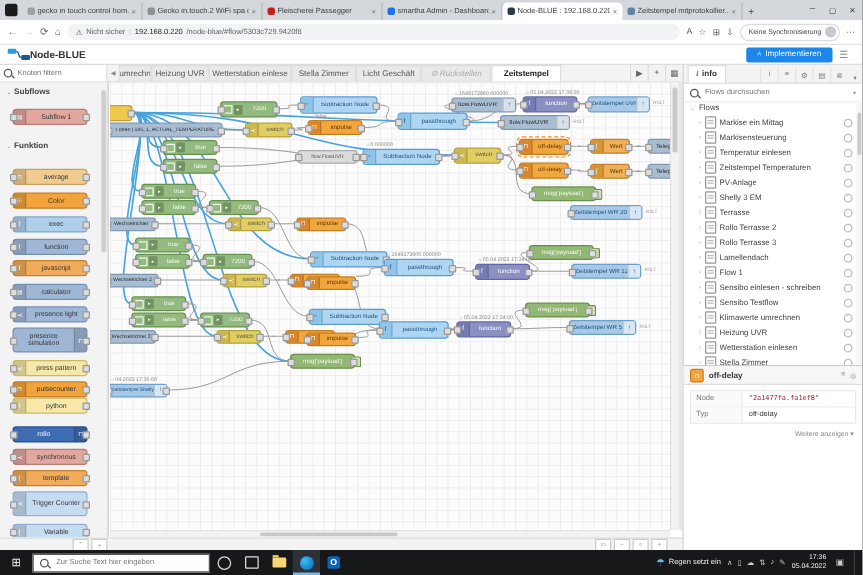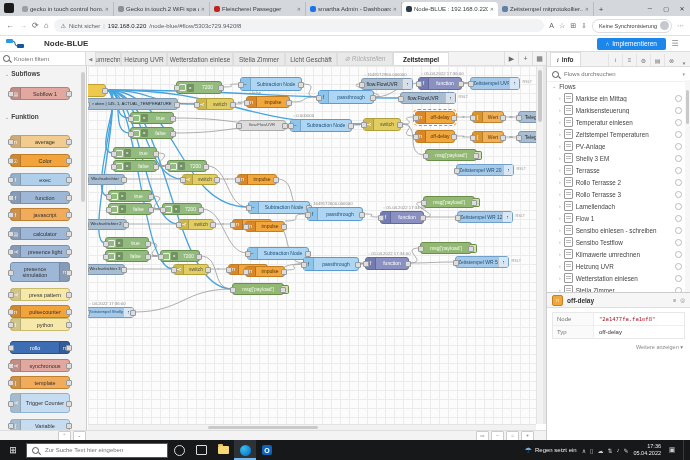--- a/index.html
+++ b/index.html
@@ -25,21 +25,21 @@
   .url-host{color:#202124;}
   .url-path{color:#5f6368;}
   .warn{color:#5f6368;font-size:6px;}
   .tb-ic{font-size:7px;color:#5f6368;}
   .syncpill{height:12px;border:1px solid #dadce0;border-radius:7px;display:flex;align-items:center;gap:3px;
             padding:0 2px 0 6px;font-size:5.5px;color:#3c4043;white-space:nowrap;}
   .avatar{width:9px;height:9px;border-radius:50%;background:#c5c9cf;}
   
   .appheader{position:absolute;top:36px;left:0;right:0;height:16px;background:#fff;border-bottom:1px solid #ddd;
              display:flex;align-items:center;padding:0 6px;box-sizing:border-box;}
-  .apptitle{font-size:8px;font-weight:bold;color:#333;margin-left:20px;}
+  .apptitle{font-size:8px;font-weight:bold;color:#333;margin-left:0;}
   .deploybtn{margin-left:auto;height:12px;background:#1c86ea;color:#fff;font-size:6.5px;display:flex;
              align-items:center;gap:3px;padding:0 9px;border-radius:2px;}
   .dep-ic{font-size:6px;}
   .burger{width:18px;text-align:center;color:#888;font-size:8px;}
   
   .flowbar{position:absolute;top:52px;left:0;width:546px;height:14px;background:#f3f3f3;border-bottom:1px solid #ddd;
            display:flex;align-items:flex-end;box-sizing:border-box;}
   .nodesearch{width:86px;height:13px;background:#fff;border-right:1px solid #ddd;display:flex;align-items:center;
               gap:2px;padding:0 3px;box-sizing:border-box;}
   .nodesearch input{border:none;outline:none;width:66px;font-size:6px;color:#777;background:transparent;

